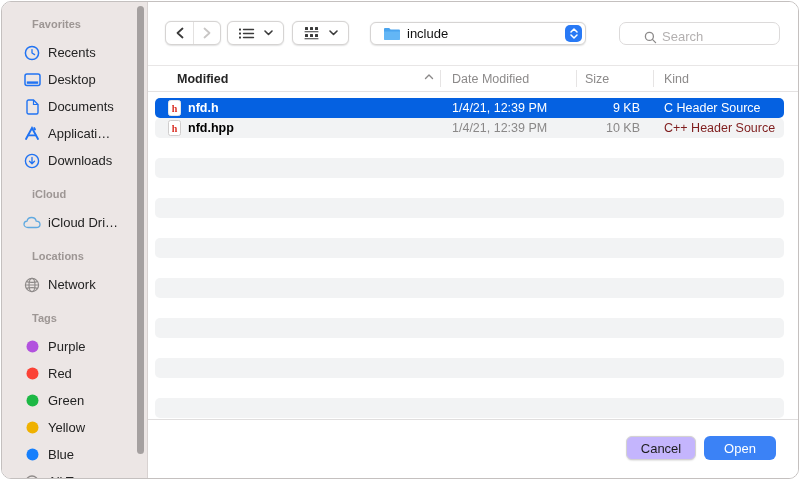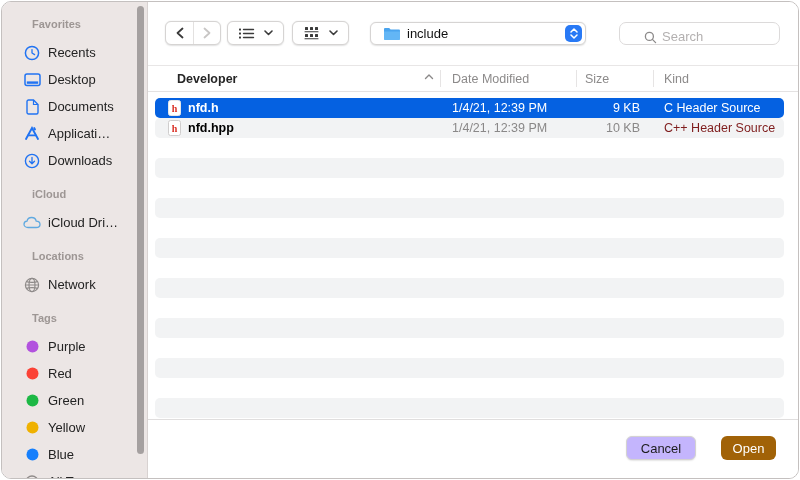--- a/index.html
+++ b/index.html
@@ -92,21 +92,21 @@
   .row .f-kind { position:absolute; left:509px; color:#7f1d1d; }
   .row.selected .f-date, .row.selected .f-size, .row.selected .f-kind { color:#fff; }
   
   .footer { position:relative; height:59px; flex:0 0 59px; border-top:1px solid #e0dede; }
   .btn {
     position:absolute; top:16px; height:24px; border-radius:6px; font-size:13px;
     display:flex; align-items:center; justify-content:center; cursor:default;
   }
   .btn-cancel { right:102px; width:70px; background:#c4b5fd; border:1px solid #d4d2d1;
     box-shadow:0 0.5px 1.5px rgba(0,0,0,0.10); color:#1c1c1c; }
-  .btn-open { right:22px; width:55px; background:#a16207; color:#fff; font-weight:500; border:none; }
+  .btn-open { right:22px; width:72px; background:#3b82f6; color:#fff; font-weight:500; border:none; }
   svg { display:block; }
 </style>
 </head>
 <body>
 
 <div class="window">
 
   <div class="sidebar">
     <div id="sidebar-content">
         <div class="section-label">Favorites</div>
@@ -326,21 +326,21 @@
           <svg width="13" height="13" viewBox="0 0 13 13">
               <circle cx="5.4" cy="5.4" r="4" fill="none" stroke="#8c8a8a" stroke-width="1.3"></circle>
               <line x1="8.4" y1="8.4" x2="11.6" y2="11.6" stroke="#8c8a8a" stroke-width="1.3" stroke-linecap="round"></line>
             </svg>
         </span>
         <input type="text" placeholder="Search" style="">
       </div>
     </div>
 
     <div class="list-header">
-      <span class="col-name">Developer</span>
+      <span class="col-name">Modified</span>
       <span class="sort-caret">
         <svg width="10" height="7" viewBox="0 0 10 7">
             <path d="M1.5 5.5 L5 2 L8.5 5.5" fill="none" stroke="#8a8888" stroke-width="1.4" stroke-linecap="round" stroke-linejoin="round"></path>
           </svg>
       </span>
       <span class="col-sep" style="left:292px;"></span>
       <span class="col-date">Date Modified</span>
       <span class="col-sep" style="left:428px;"></span>
       <span class="col-size">Size</span>
       <span class="col-sep" style="left:505px;"></span>

